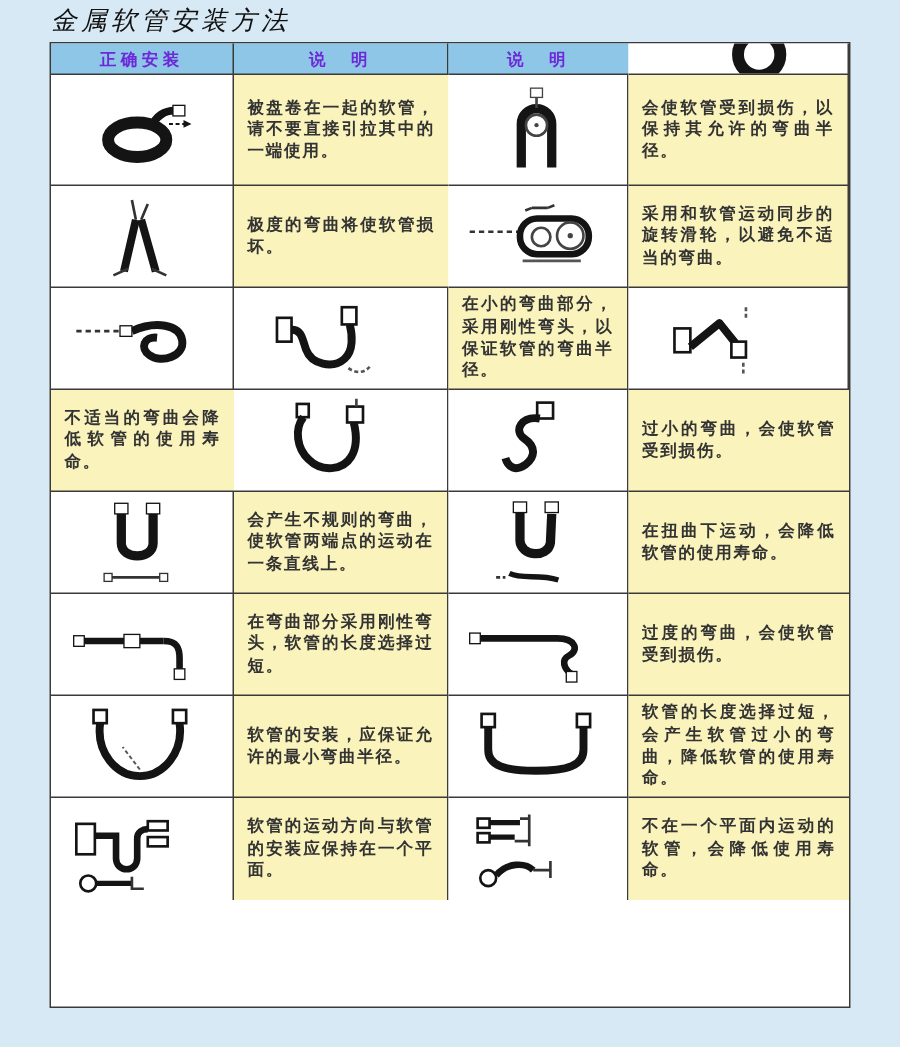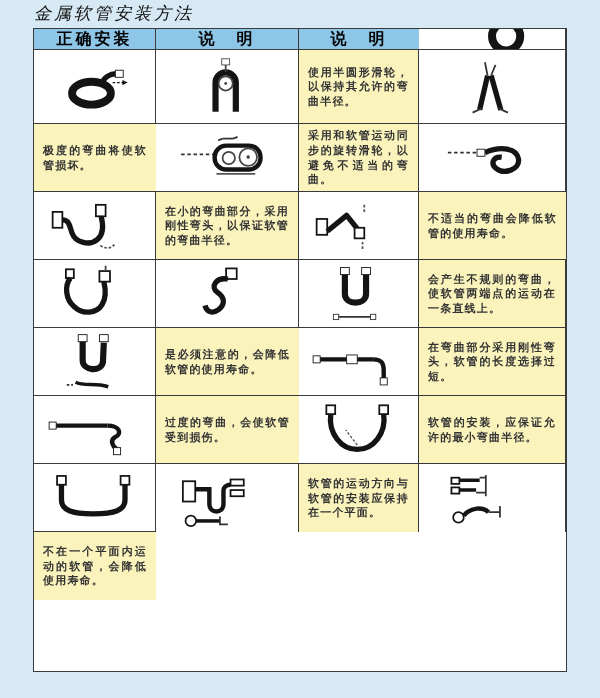--- a/index.html
+++ b/index.html
@@ -17,22 +17,22 @@
   .tbl{position:absolute;left:33px;top:28px;
        display:grid;
        grid-template-columns:122px 143px 120px 147px;
        grid-template-rows:21px 74px repeat(7,68px) 71px;
        border:1px solid var(--border);background:#fff;}
   .cell{box-sizing:border-box;border-right:1px solid var(--border);
         border-bottom:1px solid var(--border);
         display:flex;align-items:center;justify-content:center;overflow:hidden;}
   .cell.nr{border-right:none;}
   .cell.nb{border-bottom:none;}
-  .cell.head{background:var(--header-bg);font-weight:bold;font-size:16px;
-             color:#000000;letter-spacing:3px;}
+  .cell.head{background:var(--header-bg);font-weight:bold;font-size:11px;
+             color:#6d28d9;letter-spacing:3px;}
   .cell.desc{background:var(--desc-bg);justify-content:flex-start;
              align-items:center;padding:3px 9px;}
   .cell.desc p{margin:0;font-size:11px;font-weight:bold;color:var(--text);
                line-height:1.33;letter-spacing:1.2px;text-align:justify;
                text-justify:inter-character;width:100%;}
   .cell.img{background:#ffffff;}
   .illu{display:block;line-height:0;}
   .illu svg{display:block;}
 </style>
 </head>
@@ -59,33 +59,36 @@
         <span class="illu">
           <svg viewBox="0 0 120 68" width="108" height="60" xmlns="http://www.w3.org/2000/svg">
             <ellipse cx="56" cy="41" rx="22" ry="13" fill="none" stroke="#141414" stroke-width="9"></ellipse>
             <path d="M67 31 C70 23 77 19 84 19" stroke="#141414" stroke-width="6" fill="none"></path>
             <rect x="83" y="15" width="9" height="8" fill="#fff" stroke="#141414"></rect>
             <path d="M80 29 h14" stroke="#141414" stroke-width="1.5" stroke-dasharray="3 2"></path>
             <path d="M97 29 l-6 -3 v6 z" fill="#141414"></path>
           </svg>
         </span>
       </div>
+      <div class="cell desc nr">
+        <p>被盘卷在一起的软管，请不要直接引拉其中的一端使用。</p>
+      </div>
       <div class="cell img">
         <span class="illu">
           <svg viewBox="0 0 120 68" width="108" height="60" xmlns="http://www.w3.org/2000/svg">
             <path d="M47 62 V29 A11.5 11.5 0 0 1 70 29 V62" fill="none" stroke="#141414" stroke-width="7"></path>
             <circle cx="58.5" cy="30" r="8" fill="#fff" stroke="#444" stroke-width="2"></circle>
             <circle cx="58.5" cy="30" r="1.6" fill="#444"></circle>
             <path d="M58.5 17 V8" stroke="#444" stroke-width="2"></path>
             <rect x="54" y="2" width="9" height="7" fill="#fff" stroke="#444"></rect>
           </svg>
         </span>
       </div>
       <div class="cell desc">
-        <p>使用半圆形滑轮，以保持其允许的弯曲半径。</p>
+        <p>会使软管受到损伤，以保持其允许的弯曲半径。</p>
       </div>
       <div class="cell img">
         <span class="illu">
           <svg viewBox="0 0 120 68" width="108" height="60" xmlns="http://www.w3.org/2000/svg">
             <path d="M46 60 L55 21" stroke="#141414" stroke-width="6" fill="none"></path>
             <path d="M70 60 L59 21" stroke="#141414" stroke-width="6" fill="none"></path>
             <path d="M55 21 L52 6 M59 21 L64 9" stroke="#333" stroke-width="2"></path>
             <path d="M38 63 l11 -5 M78 63 l-11 -5" stroke="#333" stroke-width="2"></path>
           </svg>
         </span>
@@ -156,20 +159,23 @@
         </span>
       </div>
       <div class="cell img">
         <span class="illu">
           <svg viewBox="0 0 120 68" width="108" height="60" xmlns="http://www.w3.org/2000/svg">
             <rect x="59" y="5" width="12" height="12" fill="#fff" stroke="#141414" stroke-width="2"></rect>
             <path d="M61 17 C47 15 41 26 49 32 C58 38 58 46 50 52 C43 57 37 54 35 47" fill="none" stroke="#141414" stroke-width="6"></path>
           </svg>
         </span>
       </div>
+      <div class="cell desc nr">
+        <p>过小的弯曲，会使软管受到损伤。</p>
+      </div>
       <div class="cell img">
         <span class="illu">
           <svg viewBox="0 0 120 68" width="108" height="60" xmlns="http://www.w3.org/2000/svg">
             <path d="M44 12 V34 C44 47 68 47 68 34 V12" fill="none" stroke="#141414" stroke-width="7"></path>
             <rect x="39" y="4" width="10" height="8" fill="#fff" stroke="#141414"></rect>
             <rect x="63" y="4" width="10" height="8" fill="#fff" stroke="#141414"></rect>
             <path d="M36 60 H74" stroke="#333" stroke-width="2"></path>
             <rect x="31" y="57" width="6" height="6" fill="#fff" stroke="#333"></rect>
             <rect x="73" y="57" width="6" height="6" fill="#fff" stroke="#333"></rect>
           </svg>
@@ -183,21 +189,21 @@
           <svg viewBox="0 0 120 68" width="108" height="60" xmlns="http://www.w3.org/2000/svg">
             <path d="M46 10 V32 C46 44 67 46 69 34 L70 12" fill="none" stroke="#141414" stroke-width="7"></path>
             <rect x="41" y="3" width="10" height="8" fill="#fff" stroke="#141414"></rect>
             <rect x="65" y="3" width="10" height="8" fill="#fff" stroke="#141414"></rect>
             <path d="M38 57 C48 62 60 57 75 62" stroke="#141414" stroke-width="4" fill="none"></path>
             <path d="M28 60 h7" stroke="#333" stroke-width="2" stroke-dasharray="3 2"></path>
           </svg>
         </span>
       </div>
       <div class="cell desc nr">
-        <p>是必须注意的，会降低软管的使用寿命。</p>
+        <p>在扭曲下运动，会降低软管的使用寿命。</p>
       </div>
       <div class="cell img">
         <span class="illu">
           <svg viewBox="0 0 120 68" width="108" height="60" xmlns="http://www.w3.org/2000/svg">
             <rect x="8" y="27" width="8" height="8" fill="#fff" stroke="#141414"></rect>
             <path d="M16 31 H76" stroke="#141414" stroke-width="5"></path>
             <rect x="46" y="26" width="12" height="10" fill="#fff" stroke="#141414"></rect>
             <path d="M76 31 C86 31 88 36 88 44 V54" fill="none" stroke="#141414" stroke-width="5"></path>
             <rect x="84" y="52" width="8" height="8" fill="#fff" stroke="#141414"></rect>
           </svg>
@@ -233,20 +239,23 @@
         <p>软管的安装，应保证允许的最小弯曲半径。</p>
       </div>
       <div class="cell img">
         <span class="illu">
           <svg viewBox="0 0 120 68" width="108" height="60" xmlns="http://www.w3.org/2000/svg">
             <rect x="17" y="9" width="10" height="10" fill="#fff" stroke="#141414" stroke-width="2"></rect>
             <rect x="89" y="9" width="10" height="10" fill="#fff" stroke="#141414" stroke-width="2"></rect>
             <path d="M22 19 V36 C22 48 34 52 58 52 C82 52 94 48 94 36 V19" fill="none" stroke="#141414" stroke-width="6"></path>
           </svg>
         </span>
+      </div>
+      <div class="cell desc nr">
+        <p>软管的长度选择过短，会产生软管过小的弯曲，降低软管的使用寿命。</p>
       </div>
       <div class="cell img nb">
         <span class="illu">
           <svg viewBox="0 0 120 68" width="108" height="60" xmlns="http://www.w3.org/2000/svg">
             <rect x="10" y="15" width="14" height="23" fill="#fff" stroke="#141414" stroke-width="2"></rect>
             <path d="M24 24 H40 V41 C40 52 56 52 56 41 V26 C56 21 60 19 64 19" fill="none" stroke="#141414" stroke-width="5"></path>
             <rect x="64" y="13" width="15" height="7" fill="#fff" stroke="#141414" stroke-width="2"></rect>
             <rect x="64" y="25" width="15" height="7" fill="#fff" stroke="#141414" stroke-width="2"></rect>
             <circle cx="19" cy="60" r="6" fill="#fff" stroke="#141414" stroke-width="2"></circle>
             <path d="M25 60 H52" stroke="#141414" stroke-width="4"></path>

